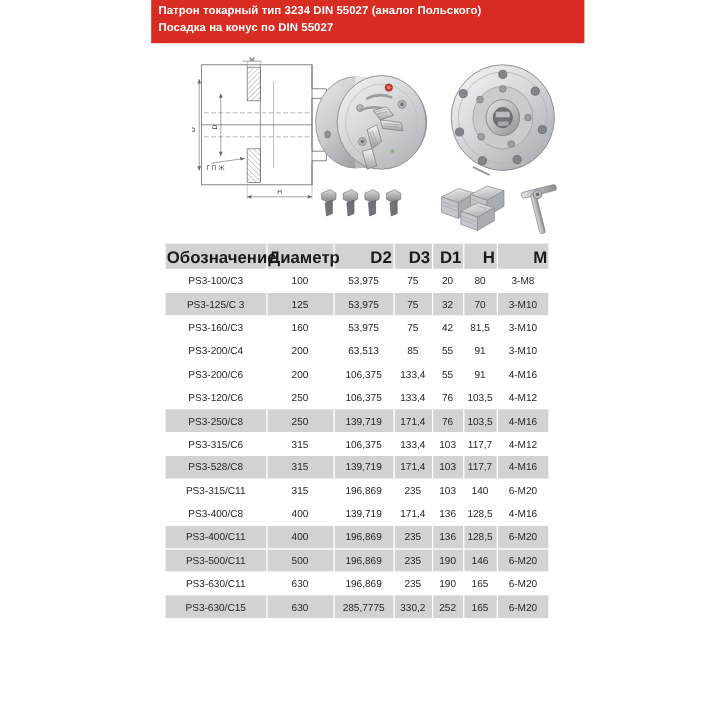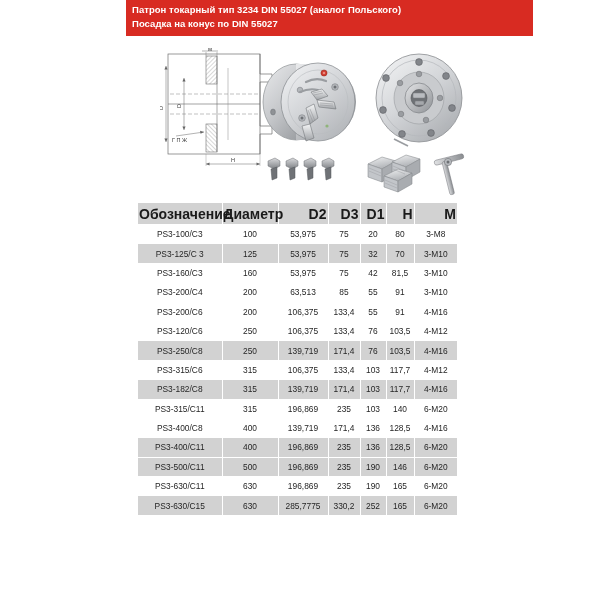--- a/index.html
+++ b/index.html
@@ -17,21 +17,21 @@
     width: 600px;
     height: 600px;
     background: #ffffff;
   }
 
   
   .banner {
     position: absolute;
     left: 126px;
     top: 0px;
-    width: 407px;
+    width: 361px;
     height: 36px;
     background: #d82b22;
     color: #ffffff;
     padding: 3px 0 0 6px;
     box-sizing: border-box;
   }
   .banner-line {
     font-size: 9.5px;
     font-weight: bold;
     line-height: 13.5px;
@@ -460,21 +460,21 @@
           <tr class="odd">
             <td>PS3-315/C6</td>
             <td>315</td>
             <td>106,375</td>
             <td>133,4</td>
             <td>103</td>
             <td>117,7</td>
             <td>4-M12</td>
           </tr>
           <tr class="even">
-            <td>PS3-182/C8</td>
+            <td>PS3-528/C8</td>
             <td>315</td>
             <td>139,719</td>
             <td>171,4</td>
             <td>103</td>
             <td>117,7</td>
             <td>4-M16</td>
           </tr>
           <tr class="odd">
             <td>PS3-315/C11</td>
             <td>315</td>

